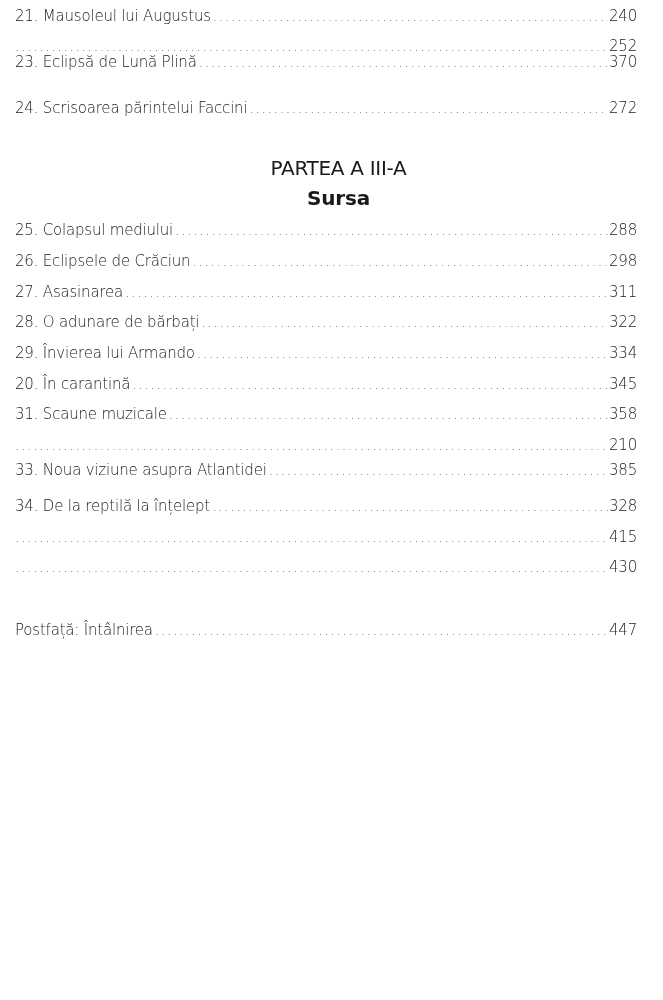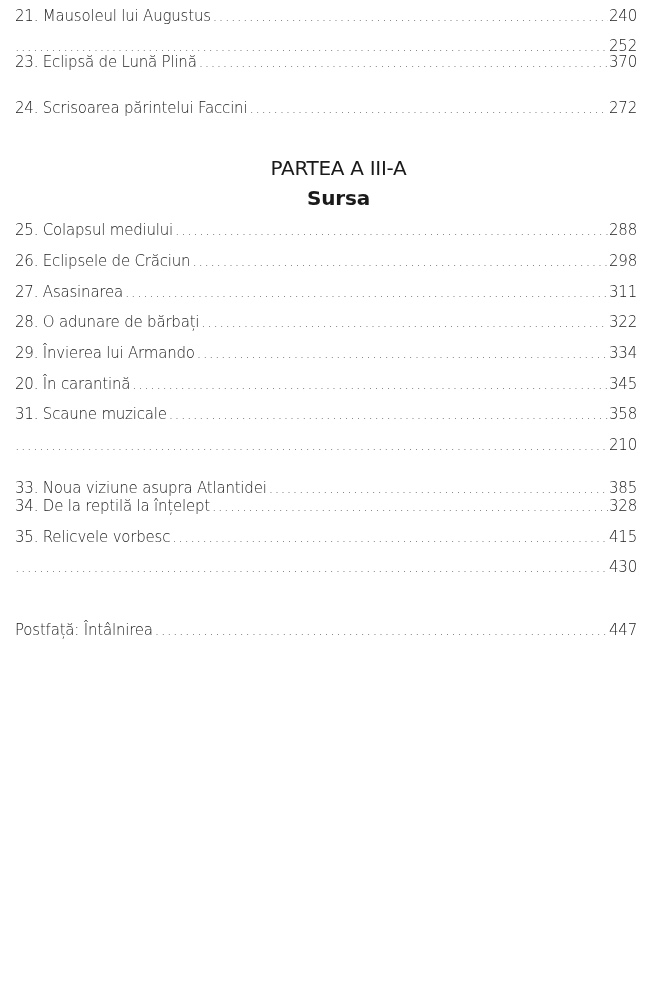--- a/index.html
+++ b/index.html
@@ -150,32 +150,31 @@
   </div>
   <div class="toc-row" style="top:400px">
     <span class="toc-title">31. Scaune muzicale</span>
     <span class="toc-leader"></span>
     <span class="toc-page">358</span>
   </div>
   <div class="toc-row" style="top:431px">
     <span class="toc-leader"></span>
     <span class="toc-page">210</span>
   </div>
-  <div class="toc-row" style="top:474px">
+  <div class="toc-row" style="top:456px">
     <span class="toc-title">33. Noua viziune asupra Atlantidei</span>
     <span class="toc-leader"></span>
     <span class="toc-page">385</span>
   </div>
   <div class="toc-row" style="top:492px">
     <span class="toc-title">34. De la reptilă la înțelept</span>
     <span class="toc-leader"></span>
     <span class="toc-page">328</span>
   </div>
   <div class="toc-row" style="top:523px">
-    <span class="toc-title">35. Relicvele vorbesc</span>
     <span class="toc-leader"></span>
     <span class="toc-page">415</span>
   </div>
   <div class="toc-row" style="top:553px">
     <span class="toc-leader"></span>
     <span class="toc-page">430</span>
   </div>
 </div>
 
 <div class="toc-row" style="top:616px">

